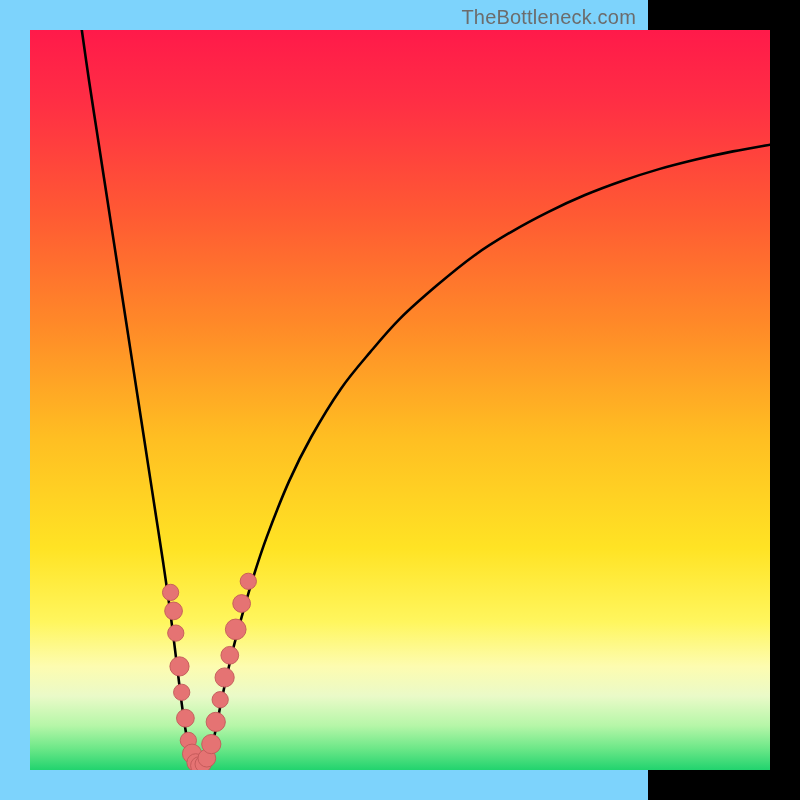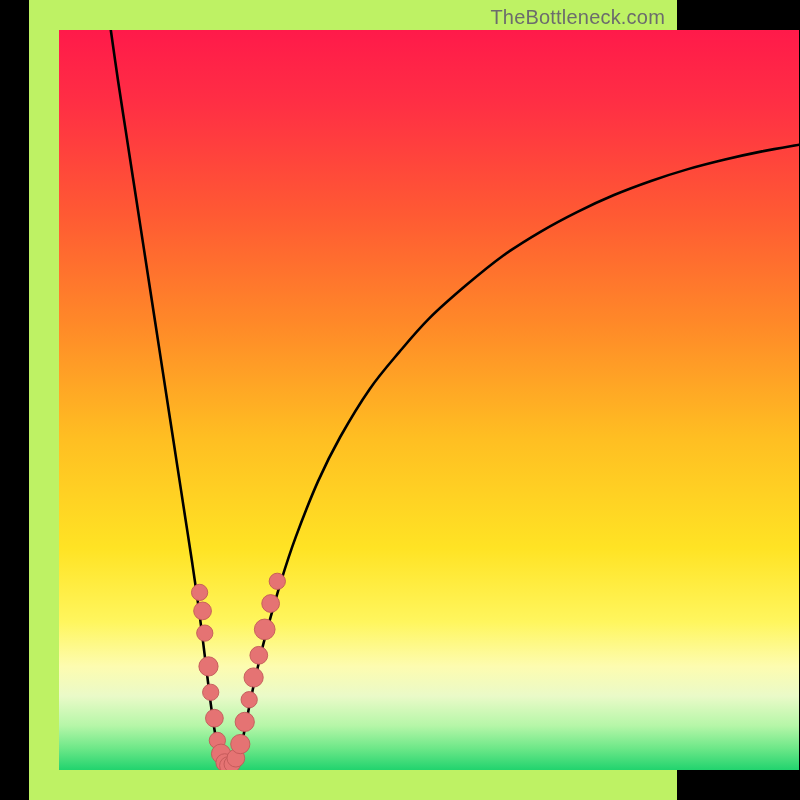--- a/index.html
+++ b/index.html
@@ -8,22 +8,21 @@
     width: 800px;
     height: 800px;
     background: #000;
     overflow: hidden;
     font-family: Arial, Helvetica, sans-serif;
   }
   .outer {
     position: relative;
     width: 648px;
     height: 800px;
-    background: #bef264;
-    margin-left: 29px;
+    background: #7dd3fc;
   }
   .plot {
     position: absolute;
     left: 30px;
     top: 30px;
     width: 740px;
     height: 740px;
     overflow: hidden;
   }
   .gradient {

